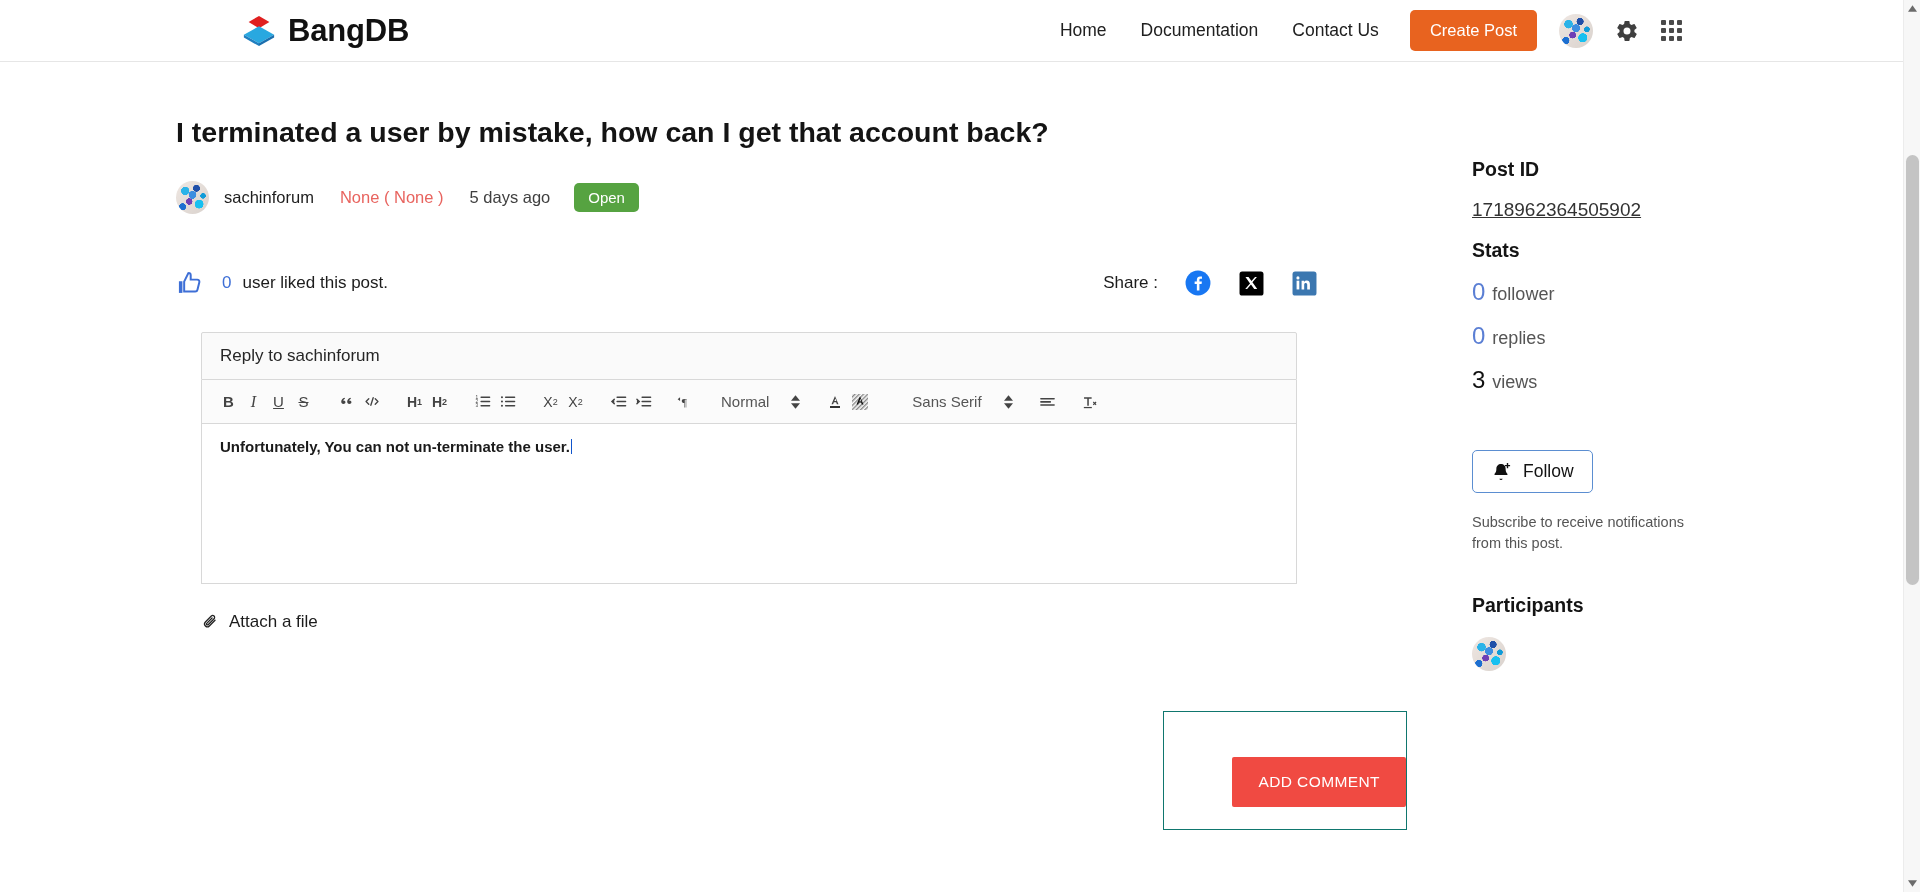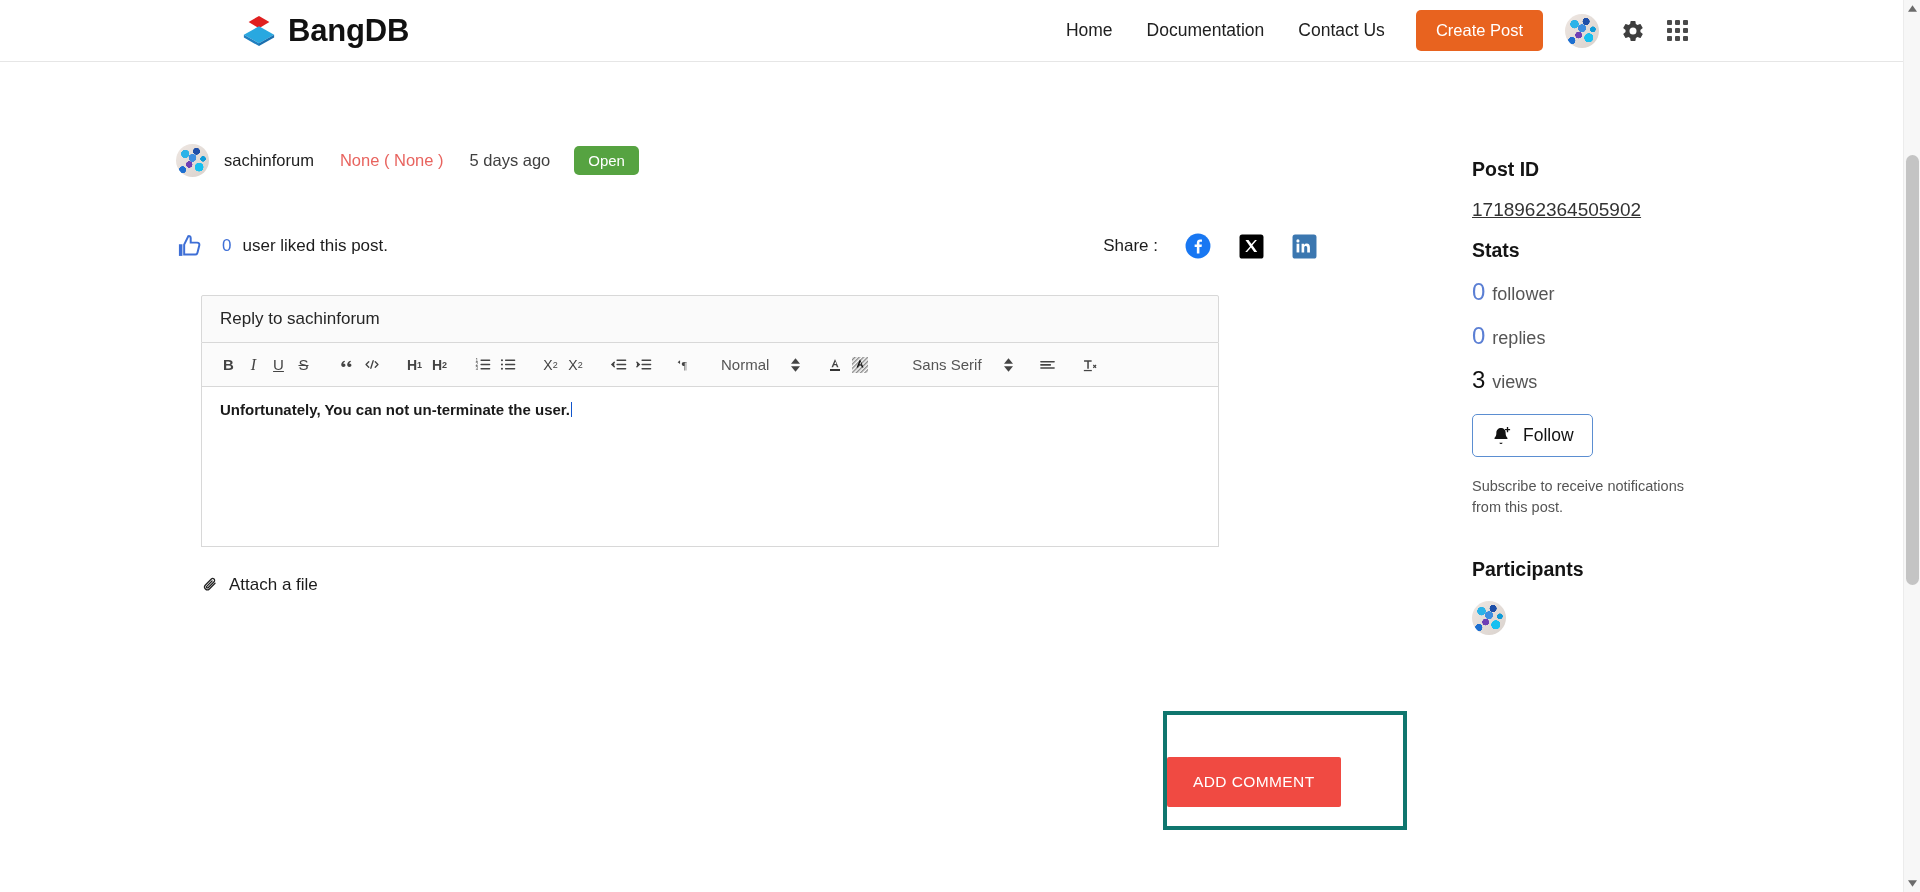--- a/index.html
+++ b/index.html
@@ -32,21 +32,21 @@
   .brand-logo { width: 38px; height: 34px; display:block; }
   .brand-text {
     font-size: 31px;
     font-weight: 600;
     color: #111111;
     letter-spacing: -0.2px;
     line-height: 1;
   }
   .nav-right {
     position: absolute;
-    right: 232px;
+    right: 238px;
     display: flex;
     align-items: center;
     gap: 0px;
   }
   .nav-link {
     font-size: 17.5px;
     color: #202020;
     padding: 0 17px;
     text-decoration: none;
     cursor: pointer;
@@ -154,21 +154,21 @@
   .refresh-btn { margin-left: 23px; cursor: pointer; display:flex; }
   .reply-link {
     margin-left: auto;
     margin-right: 55px;
     font-size: 17px;
     color: #4a7fd1;
     cursor: pointer;
   }
 
   
-  .editor-wrap { margin-top: 32px; margin-left: 25px; width: 1018px; }
+  .editor-wrap { margin-top: 32px; margin-left: 25px; width: 1096px; }
   .reply-to-bar {
     border: 1px solid #d8d8d8;
     background: #fafafa;
     height: 48px;
     display: flex;
     align-items: center;
     padding-left: 18px;
     font-size: 17px;
     color: #262626;
     border-radius: 2px 2px 0 0;
@@ -260,25 +260,25 @@
     gap: 10px;
   }
 
   
   .highlight-box {
     position: absolute;
     left: 1163px;
     top: 711px;
     width: 244px;
     height: 119px;
-    border: 4px solid #0f766e;
+    border: 1px solid #0f766e;
     background: #ffffff;
     display: flex;
     align-items: center;
-    justify-content: flex-start;
+    justify-content: flex-end;
   }
   .add-comment-btn {
     background: #f04a42;
     color: #ffffff;
     border: none;
     font-size: 15.5px;
     letter-spacing: 0.4px;
     padding: 16px 26px;
     cursor: pointer;
     border-radius: 2px;
@@ -288,21 +288,21 @@
 
   
   .side-h { font-size: 19.5px; font-weight: 600; color: #141414; }
   .side-val { font-size: 19px; color: #333333; margin-top: 18px; text-decoration: underline; }
   .stats-block { margin-top: 18px; }
   .stat-row { display: flex; align-items: baseline; margin-top: 16px; }
   .stat-num { font-size: 24px; color: #5b7fd4; }
   .stat-num.dark { color: #111111; }
   .stat-lbl { font-size: 18px; color: #555555; margin-left: 7px; }
   .follow-btn {
-    margin-top: 20px;
+    margin-top: 56px;
     border: 1px solid #5b8ed1;
     background: #ffffff;
     border-radius: 5px;
     padding: 10px 18px;
     display: inline-flex;
     align-items: center;
     gap: 12px;
     font-size: 17.5px;
     color: #121212;
     cursor: pointer;
@@ -377,20 +377,21 @@
         <span></span>
         <span></span>
     </span>
   </div>
 </div>
 
 <div class="page">
 
   <div class="main-col">
 
+    <h1 class="post-title">I terminated a user by mistake, how can I get that account back?</h1>
 
     <div class="post-meta">
       <span class="avatar meta-avatar"></span>
       <span class="meta-author">sachinforum</span>
       <span class="meta-none">None ( None )</span>
       <span class="meta-time">5 days ago</span>
       <span class="status-badge">Open</span>
     </div>
 
     <div class="like-row">

